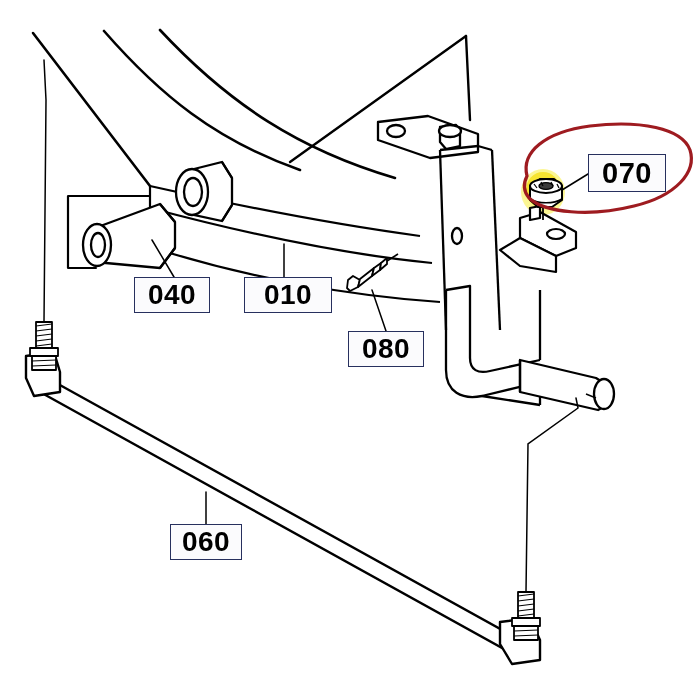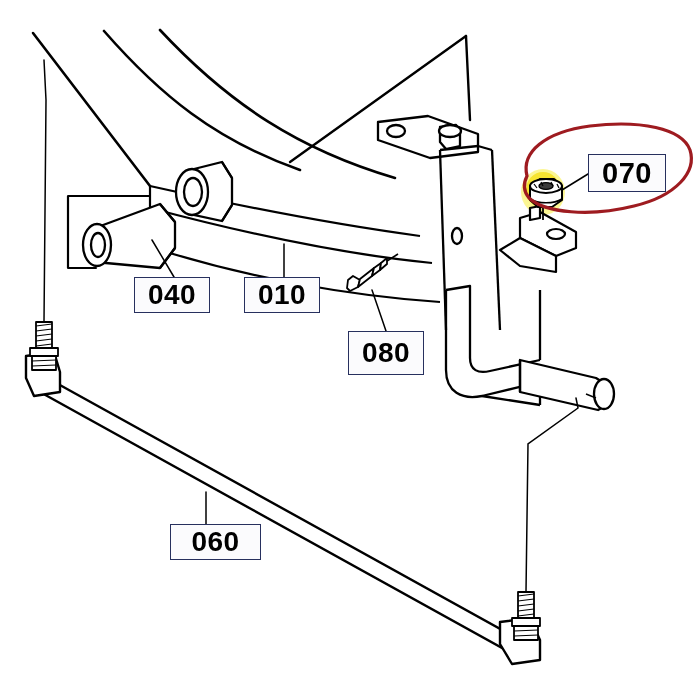--- a/index.html
+++ b/index.html
@@ -34,25 +34,25 @@
     font-family: "Liberation Sans", sans-serif;
     font-weight: bold;
     text-align: center;
     letter-spacing: 0.5px;
     line-height: 1;
     display: flex;
     align-items: center;
     justify-content: center;
     user-select: none;
   }
-  .callout.c010 { left: 244px; top: 277px; width: 76px;  height: 36px; font-size: 28px; }
+  .callout.c010 { left: 244px; top: 277px; width: 88px;  height: 36px; font-size: 28px; }
   .callout.c020 { left: 134px; top: 277px; width: 76px;  height: 36px; font-size: 28px; }
-  .callout.c060 { left: 170px; top: 524px; width: 91px;  height: 36px; font-size: 28px; }
+  .callout.c060 { left: 170px; top: 524px; width: 72px;  height: 36px; font-size: 28px; }
   .callout.c070 { left: 588px; top: 154px; width: 78px;  height: 38px; font-size: 29px; }
-  .callout.c080 { left: 348px; top: 331px; width: 76px;  height: 44px; font-size: 28px; }
+  .callout.c080 { left: 348px; top: 331px; width: 76px;  height: 36px; font-size: 28px; }
 </style>
 </head>
 <body>
 
 <div id="sheet">
 
   <svg id="drawing" viewBox="0 0 700 700">
 
     <g>
       <ellipse cx="543" cy="192" rx="22" ry="23" fill="#f7ef3a" opacity="0.55"></ellipse>

